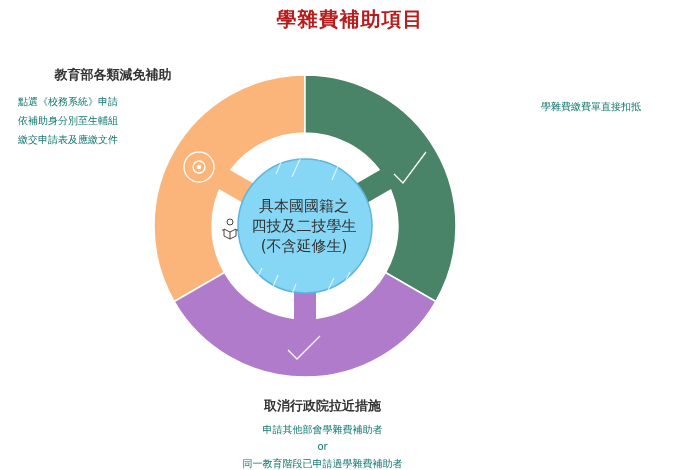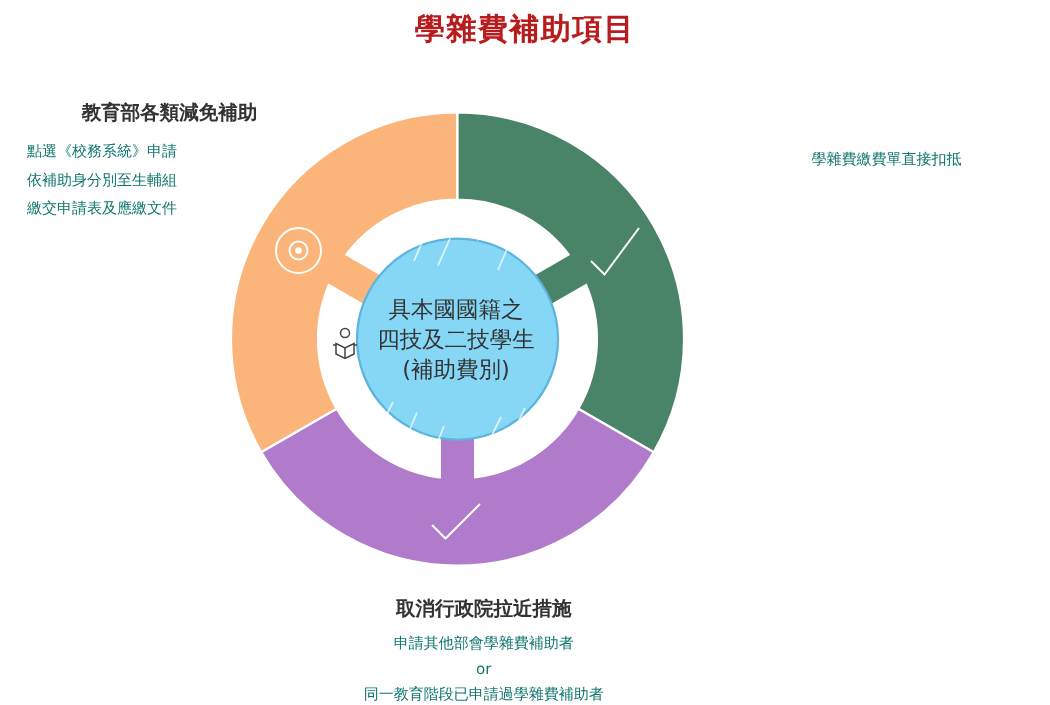--- a/index.html
+++ b/index.html
@@ -67,21 +67,21 @@
     <circle cx="230" cy="222" r="3"></circle>
     <path d="M224,236 l0,-7 l6,3 l6,-3 l0,7 l-6,3 z"></path>
     <path d="M230,232 l0,7"></path>
     <path d="M222,230 l2,0 M236,230 l2,0"></path>
   </g>
 </svg>
 
 <div class="center-text">
   <div>具本國國籍之</div>
   <div>四技及二技學生</div>
-  <div>(補助費別)</div>
+  <div>(不含延修生)</div>
 </div>
 
 <div class="block" id="blk-left">
   <div class="head">教育部各類減免補助</div>
   <div class="line">點選《校務系統》申請</div>
   <div class="line">依補助身分別至生輔組</div>
   <div class="line">繳交申請表及應繳文件</div>
 </div>
 
 <div class="block" id="blk-right">

